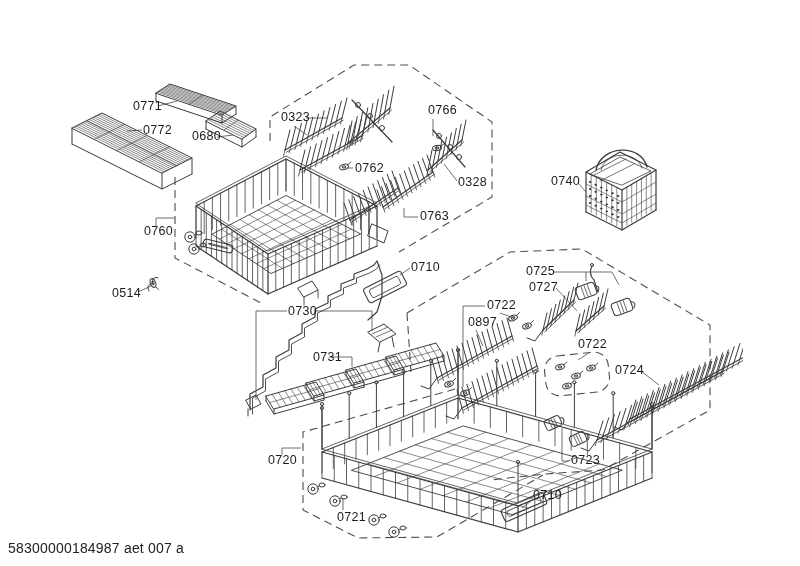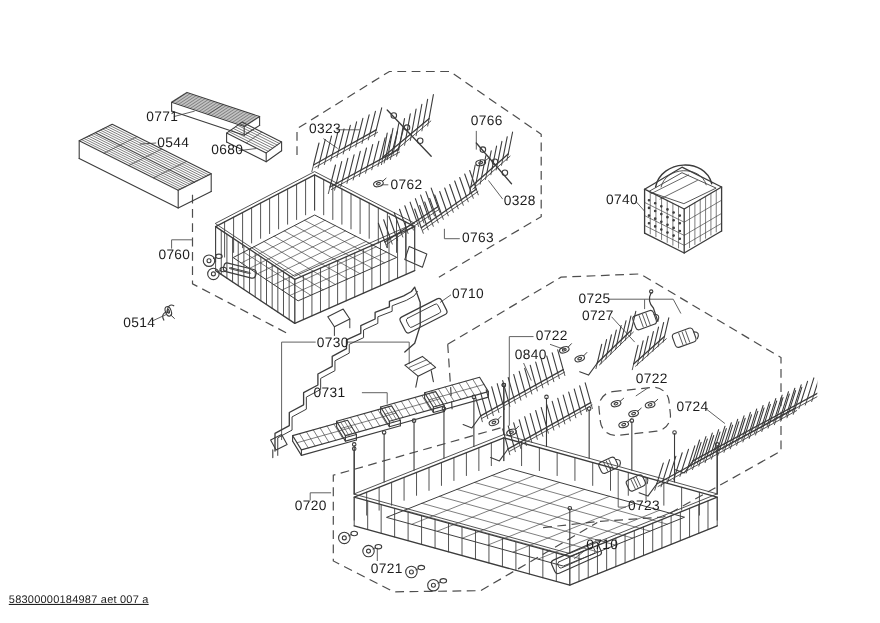--- a/index.html
+++ b/index.html
@@ -3,21 +3,21 @@
 <meta charset="utf-8">
 <style>
   html,body{margin:0;padding:0;background:#ffffff;}
   .canvas{position:relative;width:743px;height:566px;background:#ffffff;overflow:hidden;
           font-family:"Liberation Sans",sans-serif;}
   #art{position:absolute;left:0;top:0;}
   .part{stroke:#3c3c3c;fill:none;stroke-linecap:round;stroke-linejoin:round;}
   .dash{fill:none;stroke:#4e4e4e;stroke-width:1.1;stroke-dasharray:8 5;}
   .ld{fill:none;stroke:#5f5f5f;stroke-width:0.9;}
   .lbl{position:absolute;font-size:12.5px;color:#1c1c1c;letter-spacing:.3px;white-space:nowrap;line-height:1;}
-  .footer{position:absolute;left:8px;top:541px;font-size:10px;color:#222222;letter-spacing:.2px;line-height:1;text-decoration:underline;}
+  .footer{position:absolute;left:8px;top:541px;font-size:14px;color:#222222;letter-spacing:.2px;line-height:1;}
 </style>
 </head>
 <body>
 
 <div class="canvas">
 
 <svg id="art" width="800" height="566" viewBox="0 0 800 566">
   <g id="boundaries">
     <polyline class="dash" points="270,141 270,117 354,65 409,65 492,122 492,197 399,252"></polyline>
     <polyline class="dash" points="175,177 175,258 263,304"></polyline>
@@ -913,37 +913,37 @@
       </g>
   <g id="p0710b" class="part">
         <g transform="translate(524,507) rotate(-24)">
           <rect x="-23" y="-6.5" width="46" height="13" rx="3" stroke-width="1.1"></rect>
           <rect x="-18" y="-3" width="36" height="6" rx="2" stroke-width="0.8"></rect>
         </g>
       </g>
 </svg>
 
 <div class="lbl" style="left:133px;top:100px">0771</div>
-<div class="lbl" style="left:143px;top:124px">0544</div>
+<div class="lbl" style="left:143px;top:124px">0772</div>
 <div class="lbl" style="left:192px;top:130px">0680</div>
 <div class="lbl" style="left:144px;top:225px">0760</div>
 <div class="lbl" style="left:112px;top:287px">0514</div>
 <div class="lbl" style="left:281px;top:111px">0323</div>
 <div class="lbl" style="left:355px;top:162px">0762</div>
 <div class="lbl" style="left:428px;top:104px">0766</div>
 <div class="lbl" style="left:458px;top:176px">0328</div>
 <div class="lbl" style="left:420px;top:210px">0763</div>
 <div class="lbl" style="left:551px;top:175px">0740</div>
 <div class="lbl" style="left:411px;top:261px">0710</div>
 <div class="lbl" style="left:288px;top:305px">0730</div>
-<div class="lbl" style="left:285px;top:351px">0731</div>
+<div class="lbl" style="left:313px;top:351px">0731</div>
 <div class="lbl" style="left:526px;top:265px">0725</div>
 <div class="lbl" style="left:529px;top:281px">0727</div>
 <div class="lbl" style="left:487px;top:299px">0722</div>
-<div class="lbl" style="left:468px;top:316px">0840</div>
+<div class="lbl" style="left:468px;top:316px">0897</div>
 <div class="lbl" style="left:578px;top:338px">0722</div>
 <div class="lbl" style="left:615px;top:364px">0724</div>
 <div class="lbl" style="left:571px;top:454px">0723</div>
 <div class="lbl" style="left:268px;top:454px">0720</div>
 <div class="lbl" style="left:337px;top:511px">0721</div>
 <div class="lbl" style="left:533px;top:489px">0710</div>
 
 <div class="footer">58300000184987 aet 007 a</div>
 
 </div>

